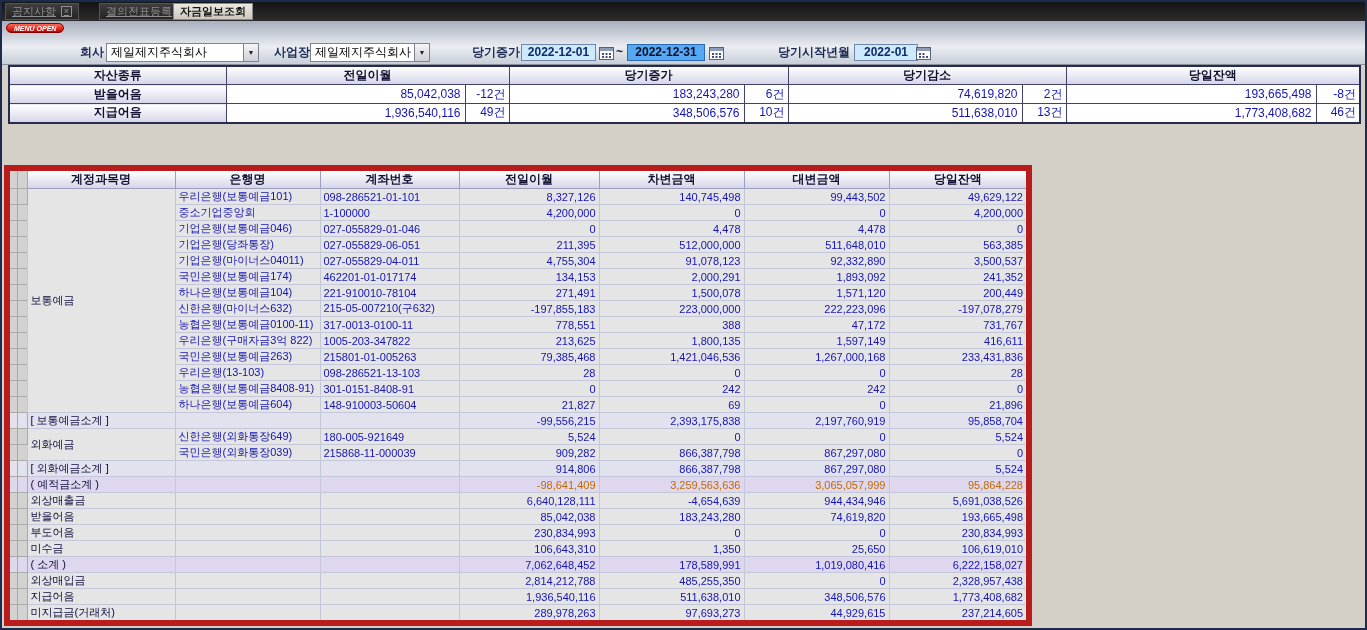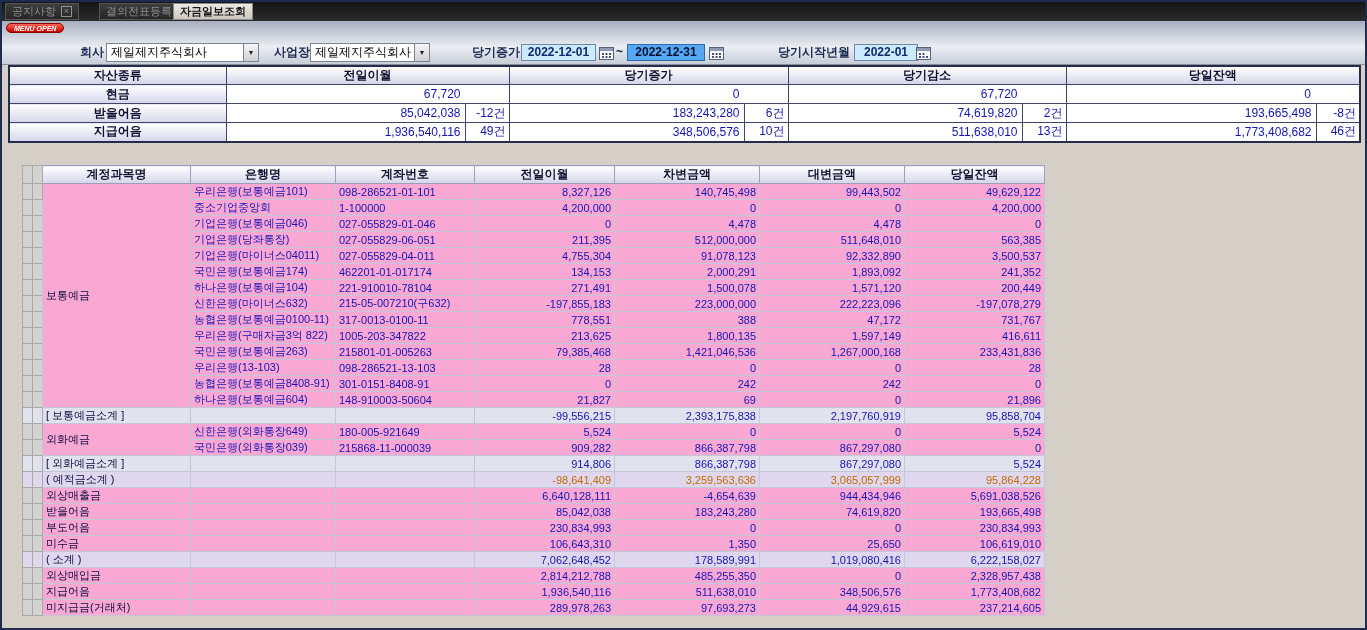--- a/index.html
+++ b/index.html
@@ -2,21 +2,21 @@
 <html><head>
 <meta charset="utf-8">
 <style>
   * { margin:0; padding:0; box-sizing:border-box; }
   body { font-family:"Liberation Sans","DejaVu Sans",sans-serif; background:#fff; }
   .window { position:relative; width:1367px; height:630px; background:#d4d0c8; border:2px solid #1e2b4e; overflow:hidden; }
 
   
   .tabbar { position:absolute; left:0; top:0; width:100%; height:19px; background:linear-gradient(#141414,#2c2c2c); }
   .tab { position:absolute; top:1px; height:17px; display:flex; align-items:center; gap:5px; padding:0 6px; font-size:11px; white-space:nowrap; cursor:default; }
-  .tab.inactive { background:linear-gradient(#3d3d3d,#262626); color:#8f8f94; border:1px solid #555; }
+  .tab.inactive { background:linear-gradient(#3d3d3d,#262626); color:#8f8f94; border:1px solid #555;text-decoration:underline; }
   .tab.active   { background:linear-gradient(#ece9e2,#ccc8bf); color:#161616; font-weight:bold; border:1px solid #8a8a8a; }
   .tabx { display:inline-block; width:11px; height:11px; line-height:9px; text-align:center; font-size:9px; border:1px solid currentColor; }
 
   
   .topzone { position:absolute; left:0; top:19px; width:100%; height:44px;
              background:linear-gradient(#a7afbd 0%, #eaedf2 60%, #c8ced8 100%); border-bottom:1px solid #8a8f9a; }
   .menu-open { position:absolute; left:4px; top:2px; height:10px; padding:0 7px; border-radius:5px;
                background:linear-gradient(#ff6655,#c40000); border:1px solid #8a0000;
                color:#fff; font-size:7px; font-weight:bold; font-style:italic; line-height:9px; }
   .flabel { position:absolute; top:22px; font-size:12px; font-weight:bold; color:#1b2a52; line-height:19px; white-space:nowrap; }
@@ -36,21 +36,21 @@
   .summary { position:absolute; left:6px; top:63px; width:1351px; border:2px solid #272c4e; background:#fff; }
   .summary th, .summary td { border:1px solid #3f4468; overflow:hidden; white-space:nowrap; }
   .summary th { height:16px; font-size:12px; font-weight:bold; color:#101030; background:linear-gradient(#ffffff,#d5d5e9); }
   .summary td { height:19px; font-size:12px; }
   .summary .slabel { background:linear-gradient(#ffffff,#d5d5e9); text-align:center; font-weight:bold; color:#101030; }
   .summary .samt { text-align:right; padding-right:4px; color:#1414b4; background:#fff; }
   .summary .samt.merged { padding-right:48px; }
   .summary .scnt { text-align:right; padding-right:3px; color:#1414b4; background:#fff; }
 
   
-  .detail { position:absolute; left:20px; top:163px; width:1022px; border:1px solid #b91c1c; background:#f9a8d4; }
+  .detail { position:absolute; left:2px; top:163px; width:1022px; border:6px solid #b91c1c; background:#e5e5e5; }
   .detail th, .detail td { border:1px solid #c3c7da; overflow:hidden; white-space:nowrap; height:15px; padding:0 3px; }
   .detail th { font-size:12px; font-weight:bold; color:#101030; background:linear-gradient(#ffffff,#d5d5e9); border-color:#9aa0bc; padding:0; }
   .detail td { font-size:11px; }
   .detail .gut { background:#d2d2d0; border-color:#a9a9a5; padding:0; }
   .detail .bank, .detail .accno { text-align:left; color:#1414b4; }
   .detail .num { text-align:right; color:#1414b4; }
   .detail .acct-group { text-align:left; vertical-align:middle; color:#0d0d3e;margin-left:32px; }
   .detail .acct-label { text-align:left; color:#0d0d3e; }
   .detail tr.r-sub td { background:#e2e2ee; }
   .detail tr.r-tot td { background:#ded7ee; }
@@ -163,27 +163,20 @@
       <tr>
         <th>자산종류</th>
         <th colspan="2">전일이월</th>
         <th colspan="2">당기증가</th>
         <th colspan="2">당기감소</th>
         <th colspan="2">당일잔액</th>
       </tr>
     </thead>
     <tbody>
         <tr>
-          <td class="slabel">현금</td>
-          <td class="samt merged" colspan="2">67,720</td>
-          <td class="samt merged" colspan="2">0</td>
-          <td class="samt merged" colspan="2">67,720</td>
-          <td class="samt merged" colspan="2">0</td>
-        </tr>
-        <tr>
           <td class="slabel">받을어음</td>
           <td class="samt">85,042,038</td>
           <td class="scnt">-12건</td>
           <td class="samt">183,243,280</td>
           <td class="scnt">6건</td>
           <td class="samt">74,619,820</td>
           <td class="scnt">2건</td>
           <td class="samt">193,665,498</td>
           <td class="scnt">-8건</td>
         </tr>

